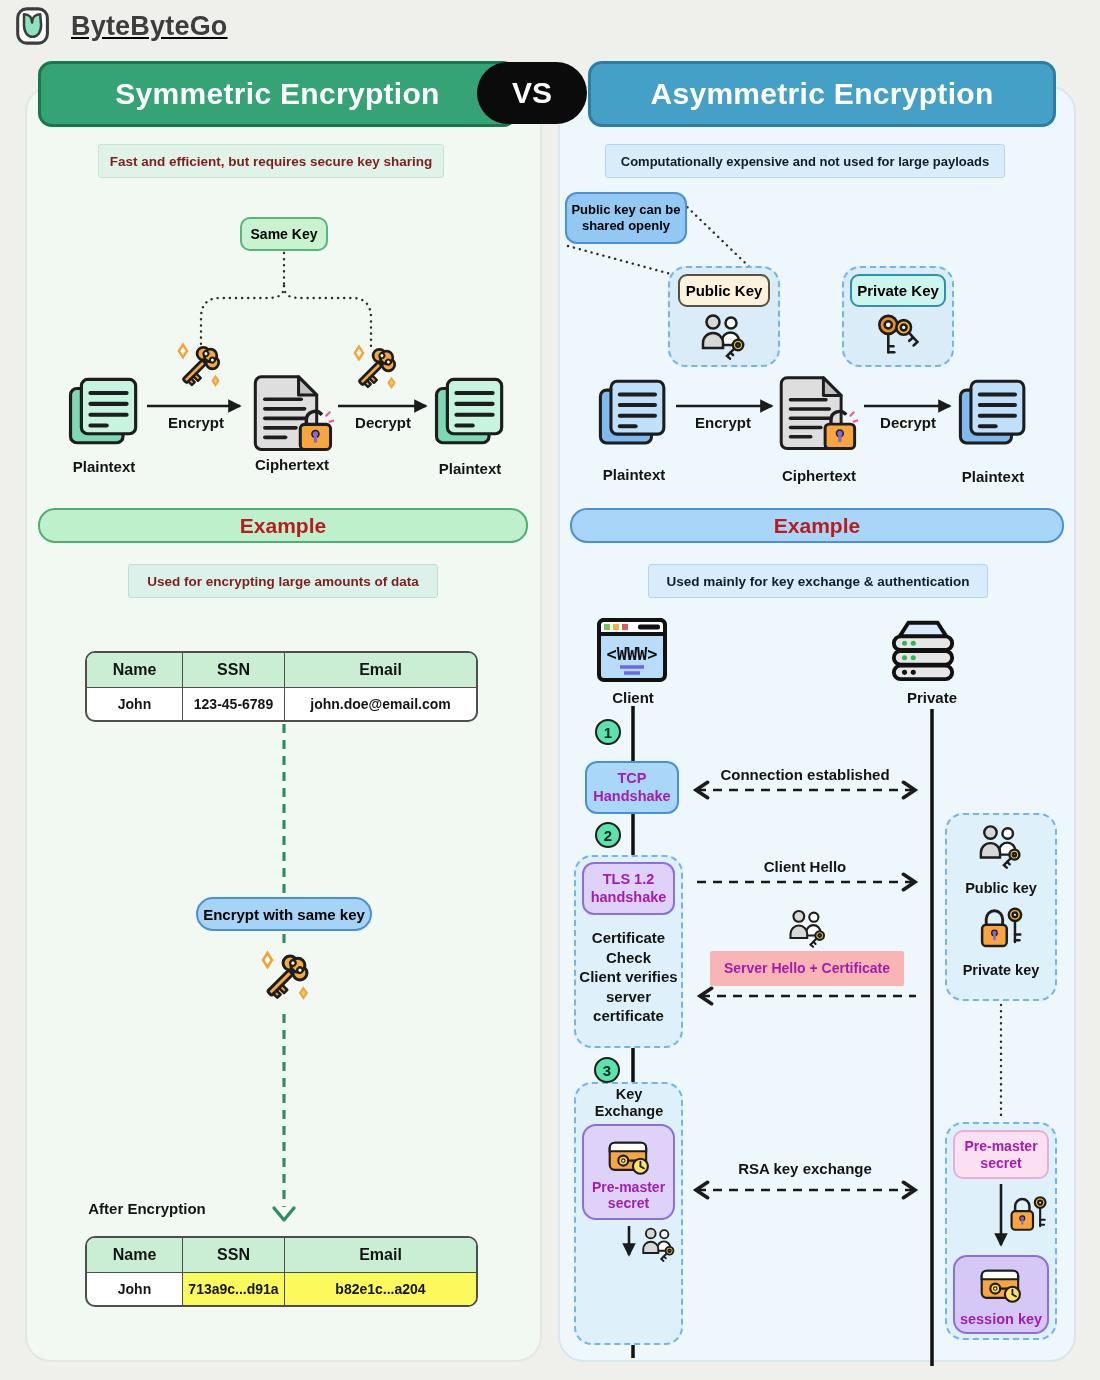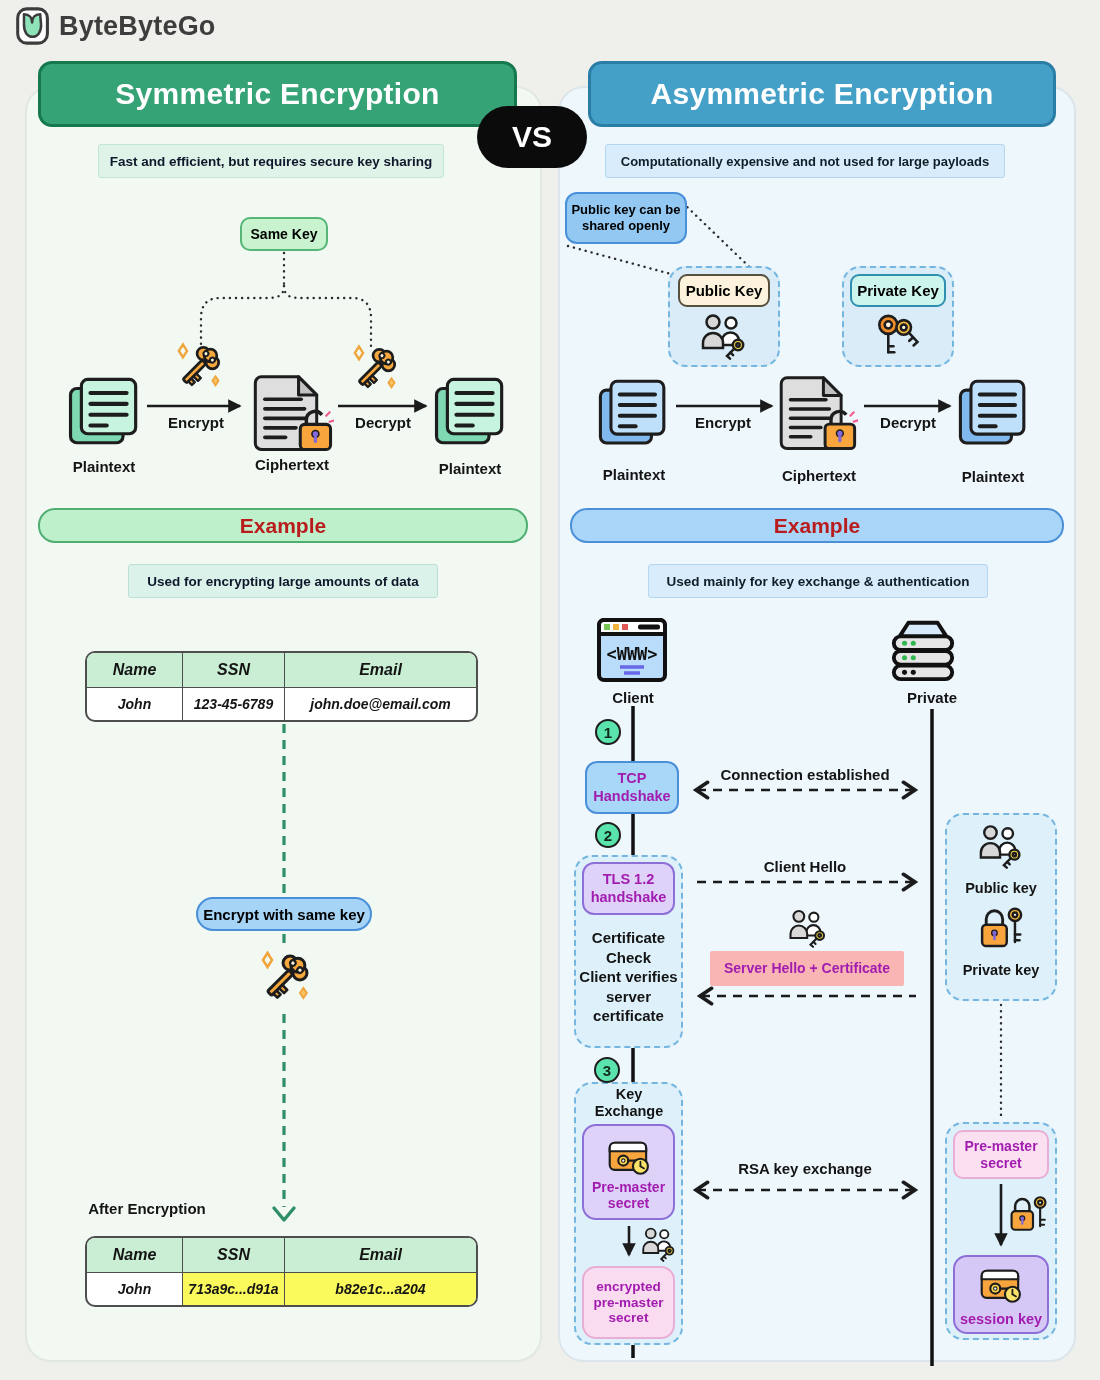--- a/index.html
+++ b/index.html
@@ -20,40 +20,40 @@
   body{font-family:"Liberation Sans","DejaVu Sans",sans-serif;background:var(--page-bg);}
   .page{position:relative;width:1100px;height:1380px;background:var(--page-bg);overflow:hidden;}
   .abs{position:absolute;}
   .z1{z-index:1;} .z2{z-index:2;} .z3{z-index:3;}
   .panel{position:absolute;top:86px;height:1276px;border-radius:26px;z-index:0;}
   .panel.left{left:25px;width:517px;background:var(--left-panel-bg);border:2px solid #e0e8e1;}
   .panel.right{left:558px;width:518px;background:var(--right-panel-bg);border:2px solid #dbe5ea;}
   .hdr{position:absolute;top:61px;height:66px;border-radius:14px;display:flex;align-items:center;justify-content:center;color:#fff;font-size:30px;font-weight:bold;z-index:4;letter-spacing:.3px;}
   .hdr.green{left:38px;width:479px;background:var(--green-header);border:3px solid var(--green-header-border);}
   .hdr.blue{left:588px;width:468px;background:var(--blue-header);border:3px solid var(--blue-header-border);}
-  .vs{position:absolute;left:477px;top:62px;width:110px;height:62px;border-radius:31px;background:var(--vs-bg);color:#fff;font-size:30px;font-weight:bold;display:flex;align-items:center;justify-content:center;z-index:5;margin-top:44px;}
-  .note{position:absolute;display:flex;align-items:center;justify-content:center;font-size:13.5px;font-weight:bold;color:#0f172a;border-radius:3px;text-align:center;}
+  .vs{position:absolute;left:477px;top:62px;width:110px;height:62px;border-radius:31px;background:var(--vs-bg);color:#fff;font-size:30px;font-weight:bold;display:flex;align-items:center;justify-content:center;z-index:5;}
+  .note{position:absolute;display:flex;align-items:center;justify-content:center;font-size:13.5px;font-weight:bold;color:#7f1d1d;border-radius:3px;text-align:center;}
   .note.mint{background:var(--mint-note);border:1.5px solid #c2e6d2;}
   .note.blue{background:var(--blue-note);border:1.5px solid #b4d6ef;color:#101e28;}
   .pill{position:absolute;display:flex;align-items:center;justify-content:center;font-weight:bold;text-align:center;}
   .lbl{position:absolute;font-weight:bold;color:#141414;text-align:center;}
   .exhdr{position:absolute;top:508px;height:35px;border-radius:17px;display:flex;align-items:center;justify-content:center;font-size:21px;font-weight:bold;color:#b91c1c;}
   .tbl{position:absolute;width:393px;border:2px solid #4e4e4e;border-radius:10px;overflow:hidden;background:#fff;}
-  .tbl .r{display:grid;grid-template-columns:95px 102px 192px;font-style:italic;}
+  .tbl .r{display:grid;grid-template-columns:95px 102px 192px;}
   .tbl .r>div{padding:8px 2px;text-align:center;border-left:1.6px solid #4e4e4e;font-size:14px;font-weight:bold;color:#141414;display:flex;align-items:center;justify-content:center;}
   .tbl .r>div:first-child{border-left:none;}
   .tbl .r.h>div{background:var(--table-header-green);font-size:16px;}
   .tbl .r.b>div{border-top:1.6px solid #4e4e4e;}
   .tbl .y{background:var(--cell-yellow);}
   .dashedbox{position:absolute;border:2.5px dashed var(--dashed-border);border-radius:18px;background:var(--dashed-bg);}
   .seqbox{position:absolute;display:flex;align-items:center;justify-content:center;text-align:center;font-weight:bold;color:#a21caf;line-height:1.2;}
   .step{position:absolute;width:26px;height:26px;border-radius:50%;background:var(--step-circle);border:2.5px solid #1d1d1d;display:flex;align-items:center;justify-content:center;font-size:15px;font-weight:bold;color:#12291d;z-index:2;}
   .msg{position:absolute;text-align:center;font-size:15px;font-weight:bold;color:#141414;z-index:2;}
   svg.ic{position:absolute;z-index:2;}
-  .logo{position:absolute;left:15px;top:6px;display:flex;align-items:center;gap:8px;z-index:2;}
+  .logo{position:absolute;left:15px;top:6px;display:flex;align-items:center;gap:20px;z-index:2;text-decoration:underline;}
   .logo .t{font-size:27px;font-weight:bold;color:#3d3d3d;letter-spacing:.2px;}
 </style>
 </head>
 <body>
 
 <svg width="0" height="0" style="position:absolute" aria-hidden="true">
   <defs>
     <marker id="chF" viewBox="0 0 10 10" refX="8" refY="5" markerWidth="6.5" markerHeight="6.5" orient="auto-start-reverse">
       <path d="M1,1 L9,5 L1,9 z" fill="#1b1b1b"></path>
     </marker>
@@ -396,21 +396,20 @@
   <div class="lbl z2" style="left:594px;top:1086px;width:70px;font-size:14.5px;line-height:1.15">Key Exchange</div>
   <div class="seqbox z2" style="left:582px;top:1124px;width:93px;height:96px;border-radius:14px;background:var(--purple-box);border:2.5px solid var(--purple-border);font-size:14px;flex-direction:column;gap:2px;padding-top:4px">
     <svg width="46" height="40" viewBox="0 0 64 56">
         <use href="#i-card-key"></use>
       </svg>
     <div style="line-height:1.15">Pre-master secret</div>
   </div>
   <svg class="ic z3" style="left:641px;top:1226px" width="36" height="36">
       <use href="#i-people-key"></use>
     </svg>
-  <div class="seqbox z2" style="left:582px;top:1266px;width:93px;height:73px;border-radius:14px;background:var(--pink-box);border:2px solid var(--pink-border);font-size:13.5px;line-height:1.18">encrypted pre-master secret</div>
   <div class="msg" style="left:690px;top:1160px;width:230px">RSA key exchange</div>
 
   <div class="dashedbox z1" style="left:945px;top:813px;width:112px;height:188px"></div>
   <svg class="ic" style="left:978px;top:823px" width="46" height="46">
       <use href="#i-people-key"></use>
     </svg>
   <div class="lbl z2" style="left:945px;top:880px;width:112px;font-size:14.5px">Public key</div>
   <svg class="ic" style="left:978px;top:905px" width="46" height="46">
       <use href="#i-lock-key"></use>
     </svg>

